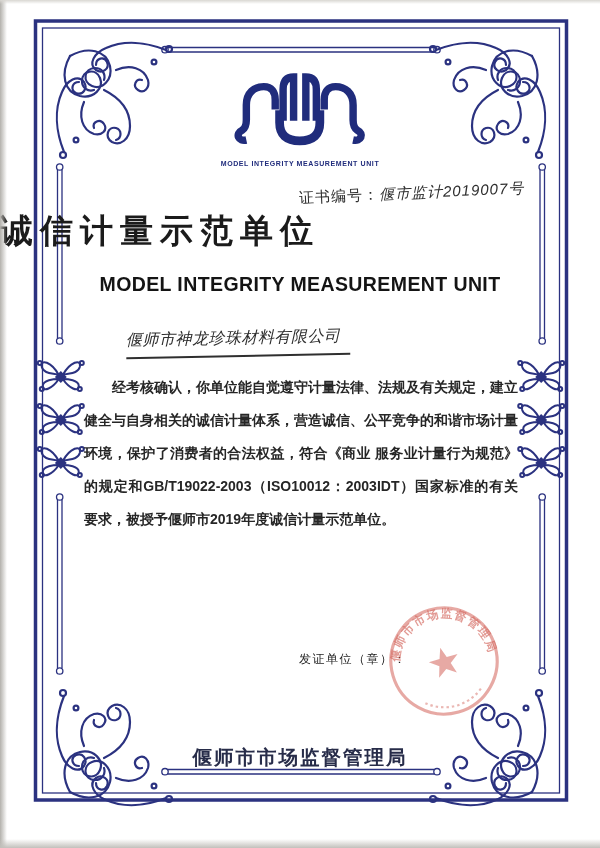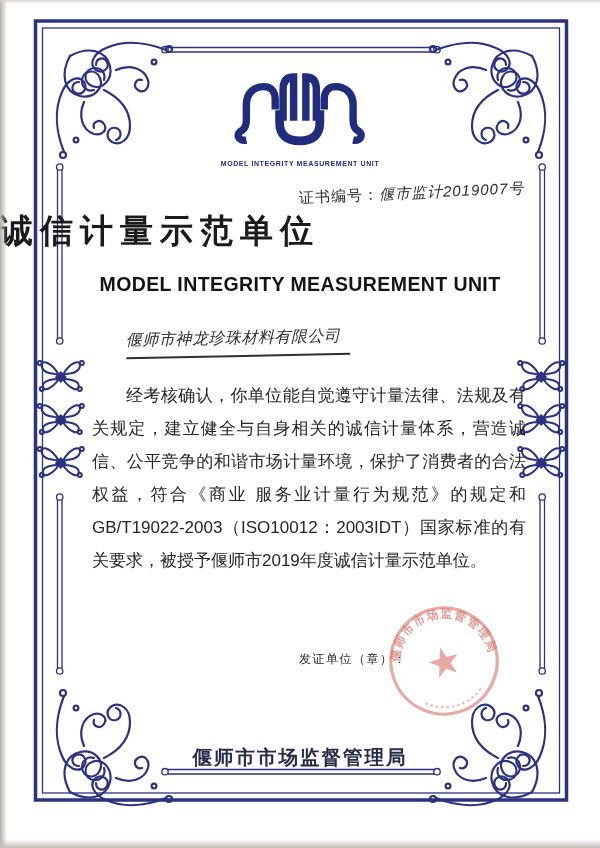--- a/index.html
+++ b/index.html
@@ -38,23 +38,23 @@
   }
 
   .company{
     position:absolute;top:328px;left:126px;width:224px;height:27px;
     border-bottom:2px solid #2f2f2f;
     font-family:cursive, sans-serif;font-style:italic;font-size:16px;color:var(--handwriting-ink);
     transform:rotate(-1.2deg);letter-spacing:.5px;white-space:nowrap;
   }
 
   .body-text{
-    position:absolute;top:371px;left:84px;width:434px;margin:8px;
-    font-size:17px;line-height:33px;text-align:justify;text-indent:2em;
-    color:var(--body-text);font-weight:400;
+    position:absolute;top:371px;left:84px;width:434px;margin:0;
+    font-size:14px;line-height:33px;text-align:justify;text-indent:2em;
+    color:var(--body-text);font-weight:700;
   }
 
   .issuer{
     position:absolute;top:651px;left:299px;font-size:12px;letter-spacing:1.5px;
     color:#1e1e1e;white-space:nowrap;
   }
 
   .seal{position:absolute;left:385px;top:602px;transform:rotate(-16deg);opacity:.85;}
   .seal text{fill:var(--seal-red);font-family:"Liberation Serif", serif;font-weight:bold;}
 

